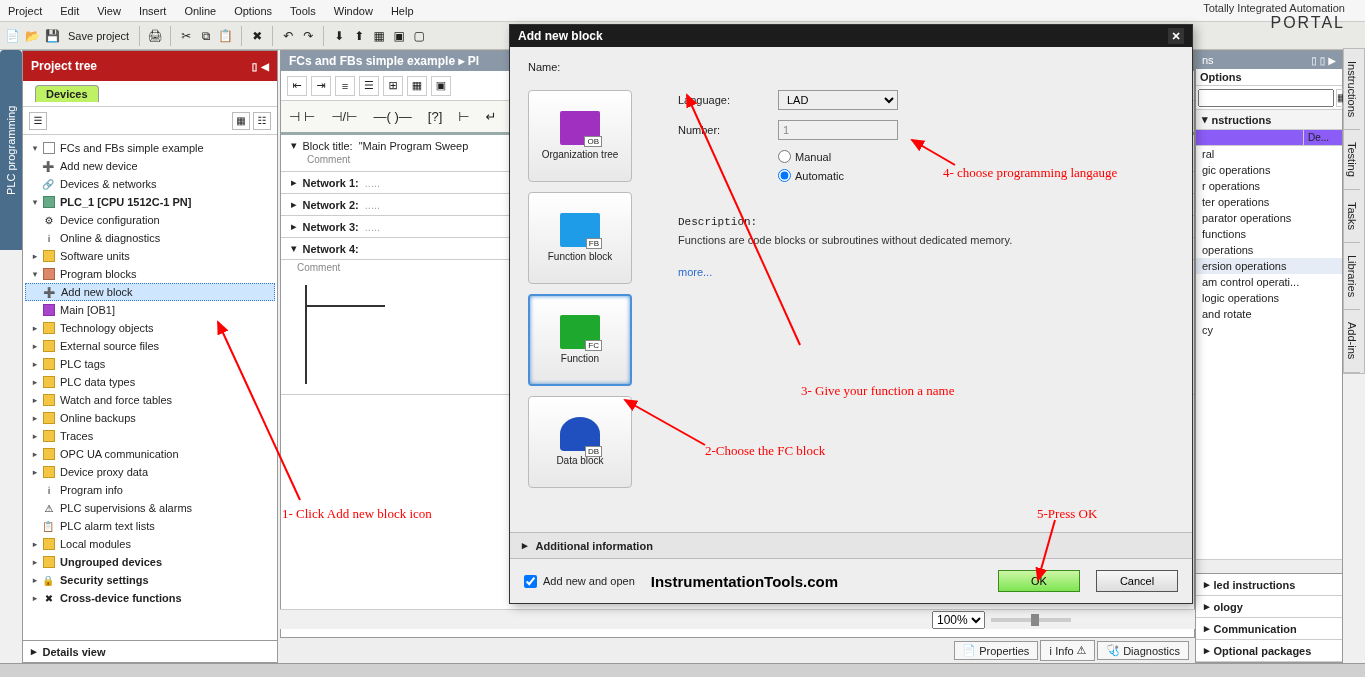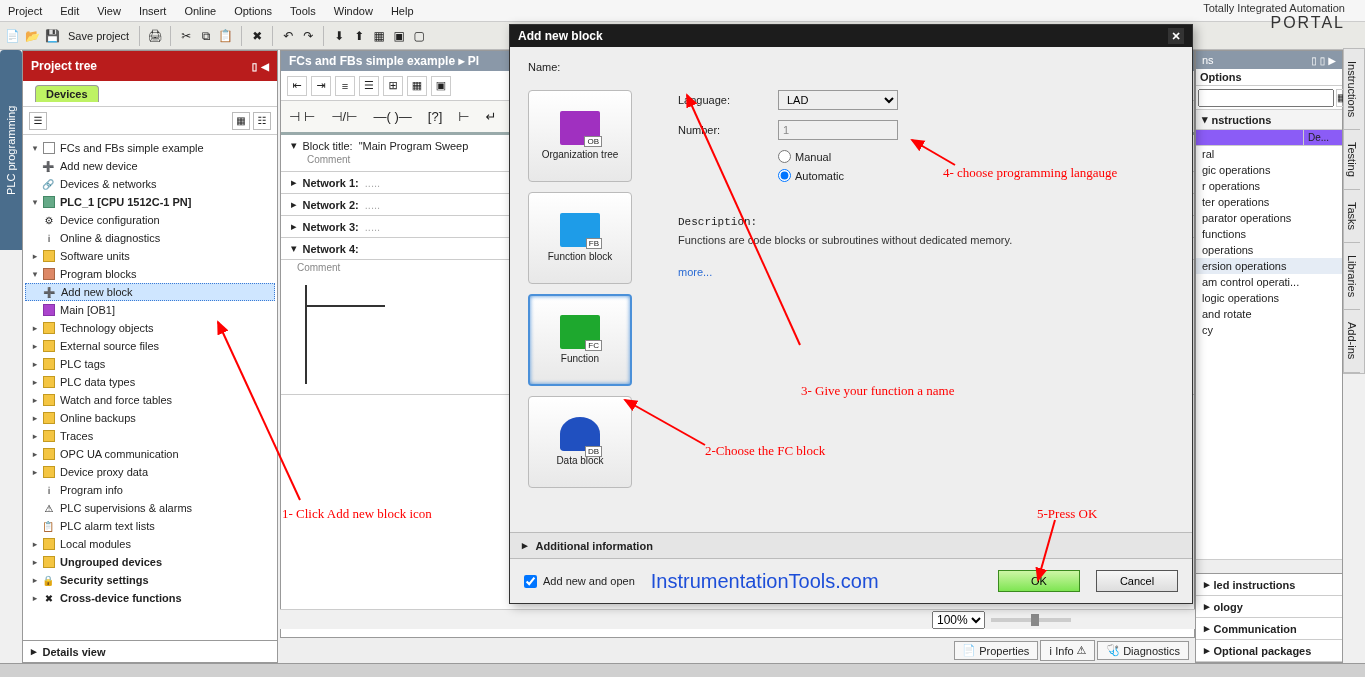--- a/index.html
+++ b/index.html
@@ -108,21 +108,21 @@
 .frow select, .frow input.num { width:120px; height:20px; border:1px solid #999; font-size:11px; padding:0 4px; }
 .frow input.num { background:#f0f0f0; color:#888; }
 .radio-row { margin-left:100px; margin-bottom:6px; display:flex; align-items:center; gap:4px; }
 .desc-hdr { margin-top:34px;font-family:Liberation Mono, monospace; }
 .desc-txt { margin-top:6px; color:#333; }
 .more-link { color:#2a6bd4; margin-top:20px; display:inline-block; }
 .dlg-addinfo { border-top:1px solid #bbb; border-bottom:1px solid #bbb; padding:6px 12px; background:#e5e5e5; font-weight:bold; display:flex; align-items:center; }
 .dlg-addinfo .chev{ margin-right:8px; }
 .dlg-footer { height:44px; display:flex; align-items:center; justify-content:space-between; padding:0 14px; }
 .dlg-footer .lf { display:flex; align-items:center; gap:6px; }
-.dlg-footer .lf .wmtext { font-size:20px; font-weight:normal; color:#1d4ed8; margin-left:10px; }
+.dlg-footer .lf .wmtext { font-size:15px; font-weight:bold; color:#000000; margin-left:10px; }
 .dlg-footer .btns { display:flex; gap:16px; }
 .dlg-footer button { width:82px; height:22px; border:1px solid #555; background:linear-gradient(#f7f7f7,#ddd); font-size:11px; cursor:pointer; }
 .dlg-footer button.ok { background:linear-gradient(#cdf6a5,#7ee552); border:1px solid #3a8a1e; }
 
 
 .anno { position:absolute; color:#f00; font-family:"Times New Roman",serif; font-size:13px; z-index:200; pointer-events:none; }
 .arrow { position:absolute; z-index:199; pointer-events:none; }
 
 
 .fi { display:inline-block; width:12px; height:12px; }

